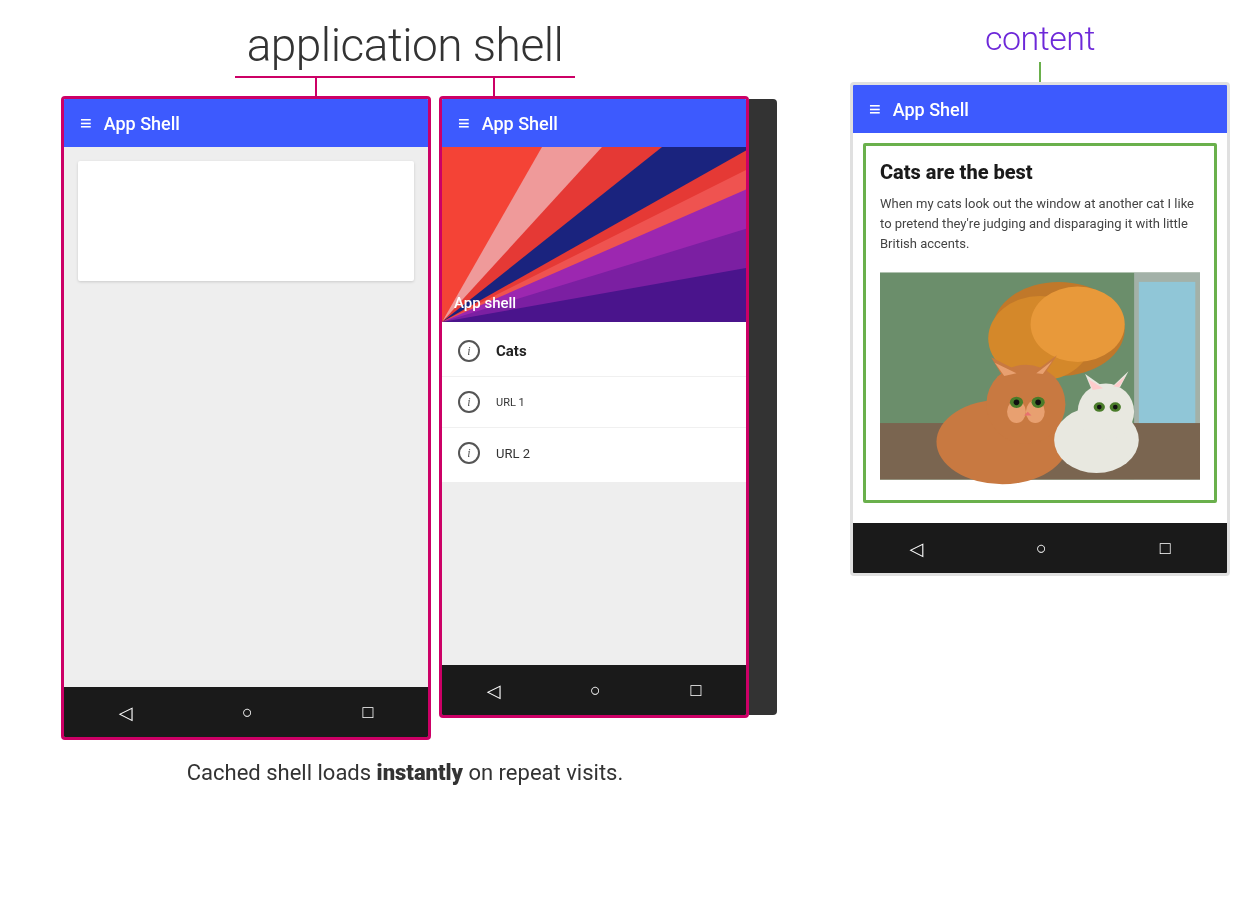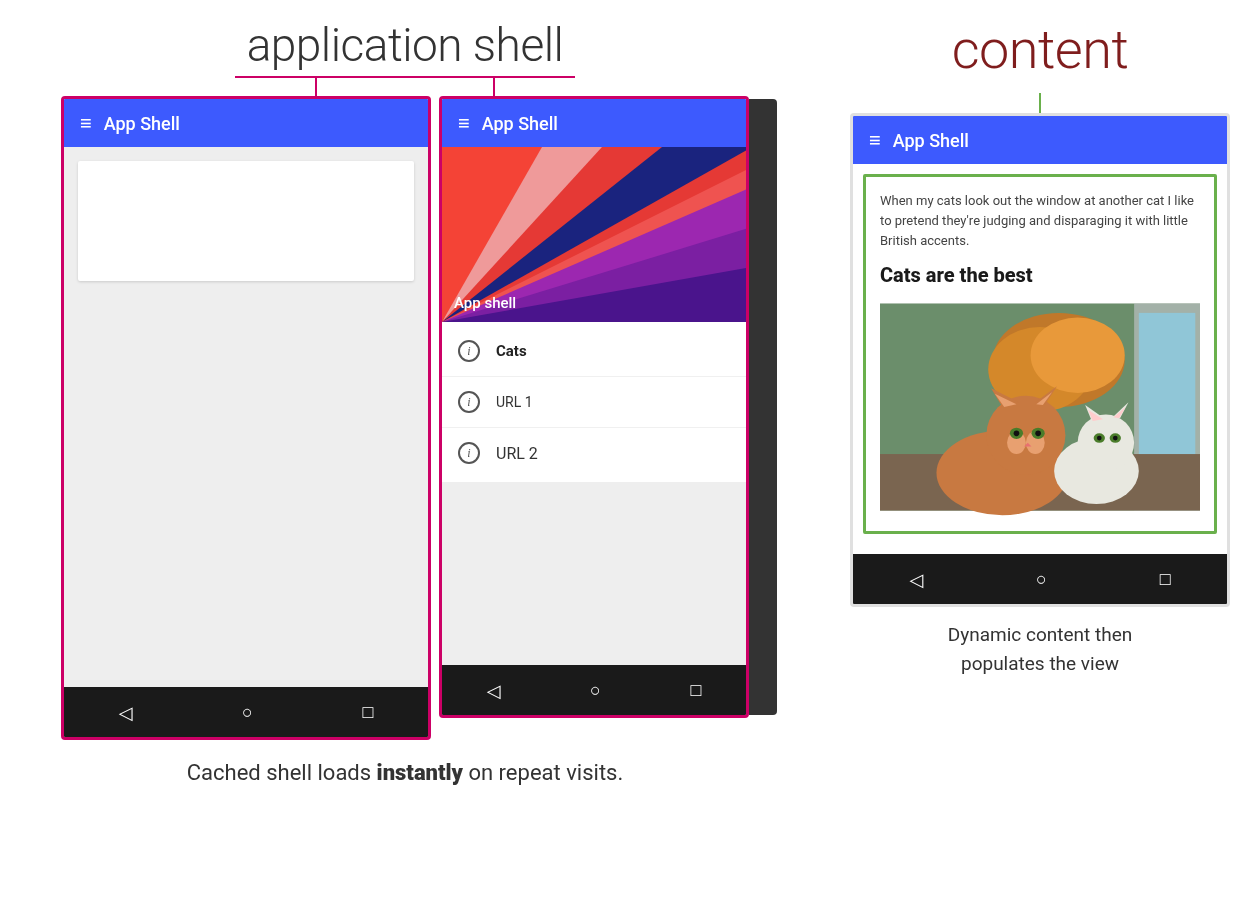--- a/index.html
+++ b/index.html
@@ -72,25 +72,25 @@
             <div style="position:absolute; bottom:10px; left:12px; color:white; font-size:15px; font-weight:500;">App shell</div>
           </div>
 
           <div style="background:white; padding:4px 0;">
             <div style="display:flex; align-items:center; padding:14px 16px; gap:16px; border-bottom:1px solid #f0f0f0;">
               <div style="width:22px; height:22px; border:2px solid #555; border-radius:50%; display:flex; align-items:center; justify-content:center; font-size:12px; color:#555; font-style:italic; font-family:Georgia,serif; flex-shrink:0;">i</div>
               <span style="font-size:15px; font-weight:700; color:#222;">Cats</span>
             </div>
             <div style="display:flex; align-items:center; padding:14px 16px; gap:16px; border-bottom:1px solid #f0f0f0;">
               <div style="width:22px; height:22px; border:2px solid #555; border-radius:50%; display:flex; align-items:center; justify-content:center; font-size:12px; color:#555; font-style:italic; font-family:Georgia,serif; flex-shrink:0;">i</div>
-              <span style="font-size:14px; color:#333;">URL 1</span>
+              <span style="font-size:11px; color:#333;">URL 1</span>
             </div>
             <div style="display:flex; align-items:center; padding:14px 16px; gap:16px;">
               <div style="width:22px; height:22px; border:2px solid #555; border-radius:50%; display:flex; align-items:center; justify-content:center; font-size:12px; color:#555; font-style:italic; font-family:Georgia,serif; flex-shrink:0;">i</div>
-              <span style="font-size:16px; color:#333;">URL 2</span>
+              <span style="font-size:13px; color:#333;">URL 2</span>
             </div>
           </div>
 
           <div style="background:#eeeeee; height:183px;"></div>
 
           <div style="background:#1a1a1a; height:50px; display:flex; align-items:center; justify-content:space-around;">
             <span style="color:white; font-size:18px;">◁</span>
             <span style="color:white; font-size:18px;">○</span>
             <span style="color:white; font-size:18px;">□</span>
           </div>
@@ -102,37 +102,37 @@
     </div>
 
     <div style="font-size:22px; color:#333; margin-top:16px; text-align:center; max-width:700px; line-height:1.5;">
       <span>Cached shell loads </span><span style="font-weight:900;">instantly</span><span> on repeat visits.</span>
     </div>
 
   </div>
 
   <div style="display:flex; flex-direction:column; align-items:center; width:400px; flex-shrink:0; margin-left: 50px;">
 
-    <div style="font-size:54px; color:#7f1d1d; font-weight:300; margin-bottom:12px; letter-spacing:-0.5px;">content</div>
+    <div style="font-size:34px; color:#6d28d9; font-weight:300; margin-bottom:4px; letter-spacing:-0.5px;">content</div>
 
     <div style="position:relative; width:80px; height:20px; margin-bottom:0;">
       <div style="position:absolute; top:0; left:50%; width:2px; height:20px; background:#6ab04c; transform:translateX(-50%);"></div>
     </div>
 
     <div style="border:3px solid #e0e0e0; border-radius:4px; overflow:hidden; width:380px; background:white;">
 
       <div style="background:#3d5afe; height:48px; display:flex; align-items:center; padding:0 16px; gap:12px;">
         <span style="color:white; font-size:20px;">≡</span>
         <span style="color:white; font-size:18px; font-weight:500;">App Shell</span>
       </div>
 
       <div style="background:white; padding:10px;">
         <div style="border:3px solid #6ab04c; padding:14px; border-radius:2px;">
+          <div style="font-size:20px; font-weight:800; color:#1a1a1a; margin-bottom:10px;">Cats are the best</div>
           <div style="font-size:13px; color:#444; line-height:1.55; margin-bottom:12px;">When my cats look out the window at another cat I like to pretend they're judging and disparaging it with little British accents.</div>
-          <div style="font-size:20px; font-weight:800; color:#1a1a1a; margin-bottom:10px;">Cats are the best</div>
 
           <div style="width:100%; height:220px; border-radius:2px; overflow:hidden; position:relative;">
             <svg width="100%" height="220" viewBox="0 0 340 220" xmlns="http://www.w3.org/2000/svg" style="display:block;">
 
               <rect width="340" height="220" fill="#6b8e6b"></rect>
 
               <rect x="270" y="0" width="70" height="220" fill="#c8c8d0" opacity="0.6"></rect>
 
               <rect x="275" y="10" width="60" height="200" fill="#87ceeb" opacity="0.7"></rect>
 
@@ -180,20 +180,16 @@
 
       <div style="background:white; height:10px;"></div>
 
       <div style="background:#1a1a1a; height:50px; display:flex; align-items:center; justify-content:space-around;">
         <span style="color:white; font-size:18px;">◁</span>
         <span style="color:white; font-size:18px;">○</span>
         <span style="color:white; font-size:18px;">□</span>
       </div>
     </div>
 
-    <div style="font-size:19px; color:#333; margin-top:14px; text-align:center; line-height:1.5; max-width:380px;">
-      <div>Dynamic content then</div>
-      <div>populates the view</div>
-    </div>
 
   </div>
 
 </div>
 
 </body></html>

